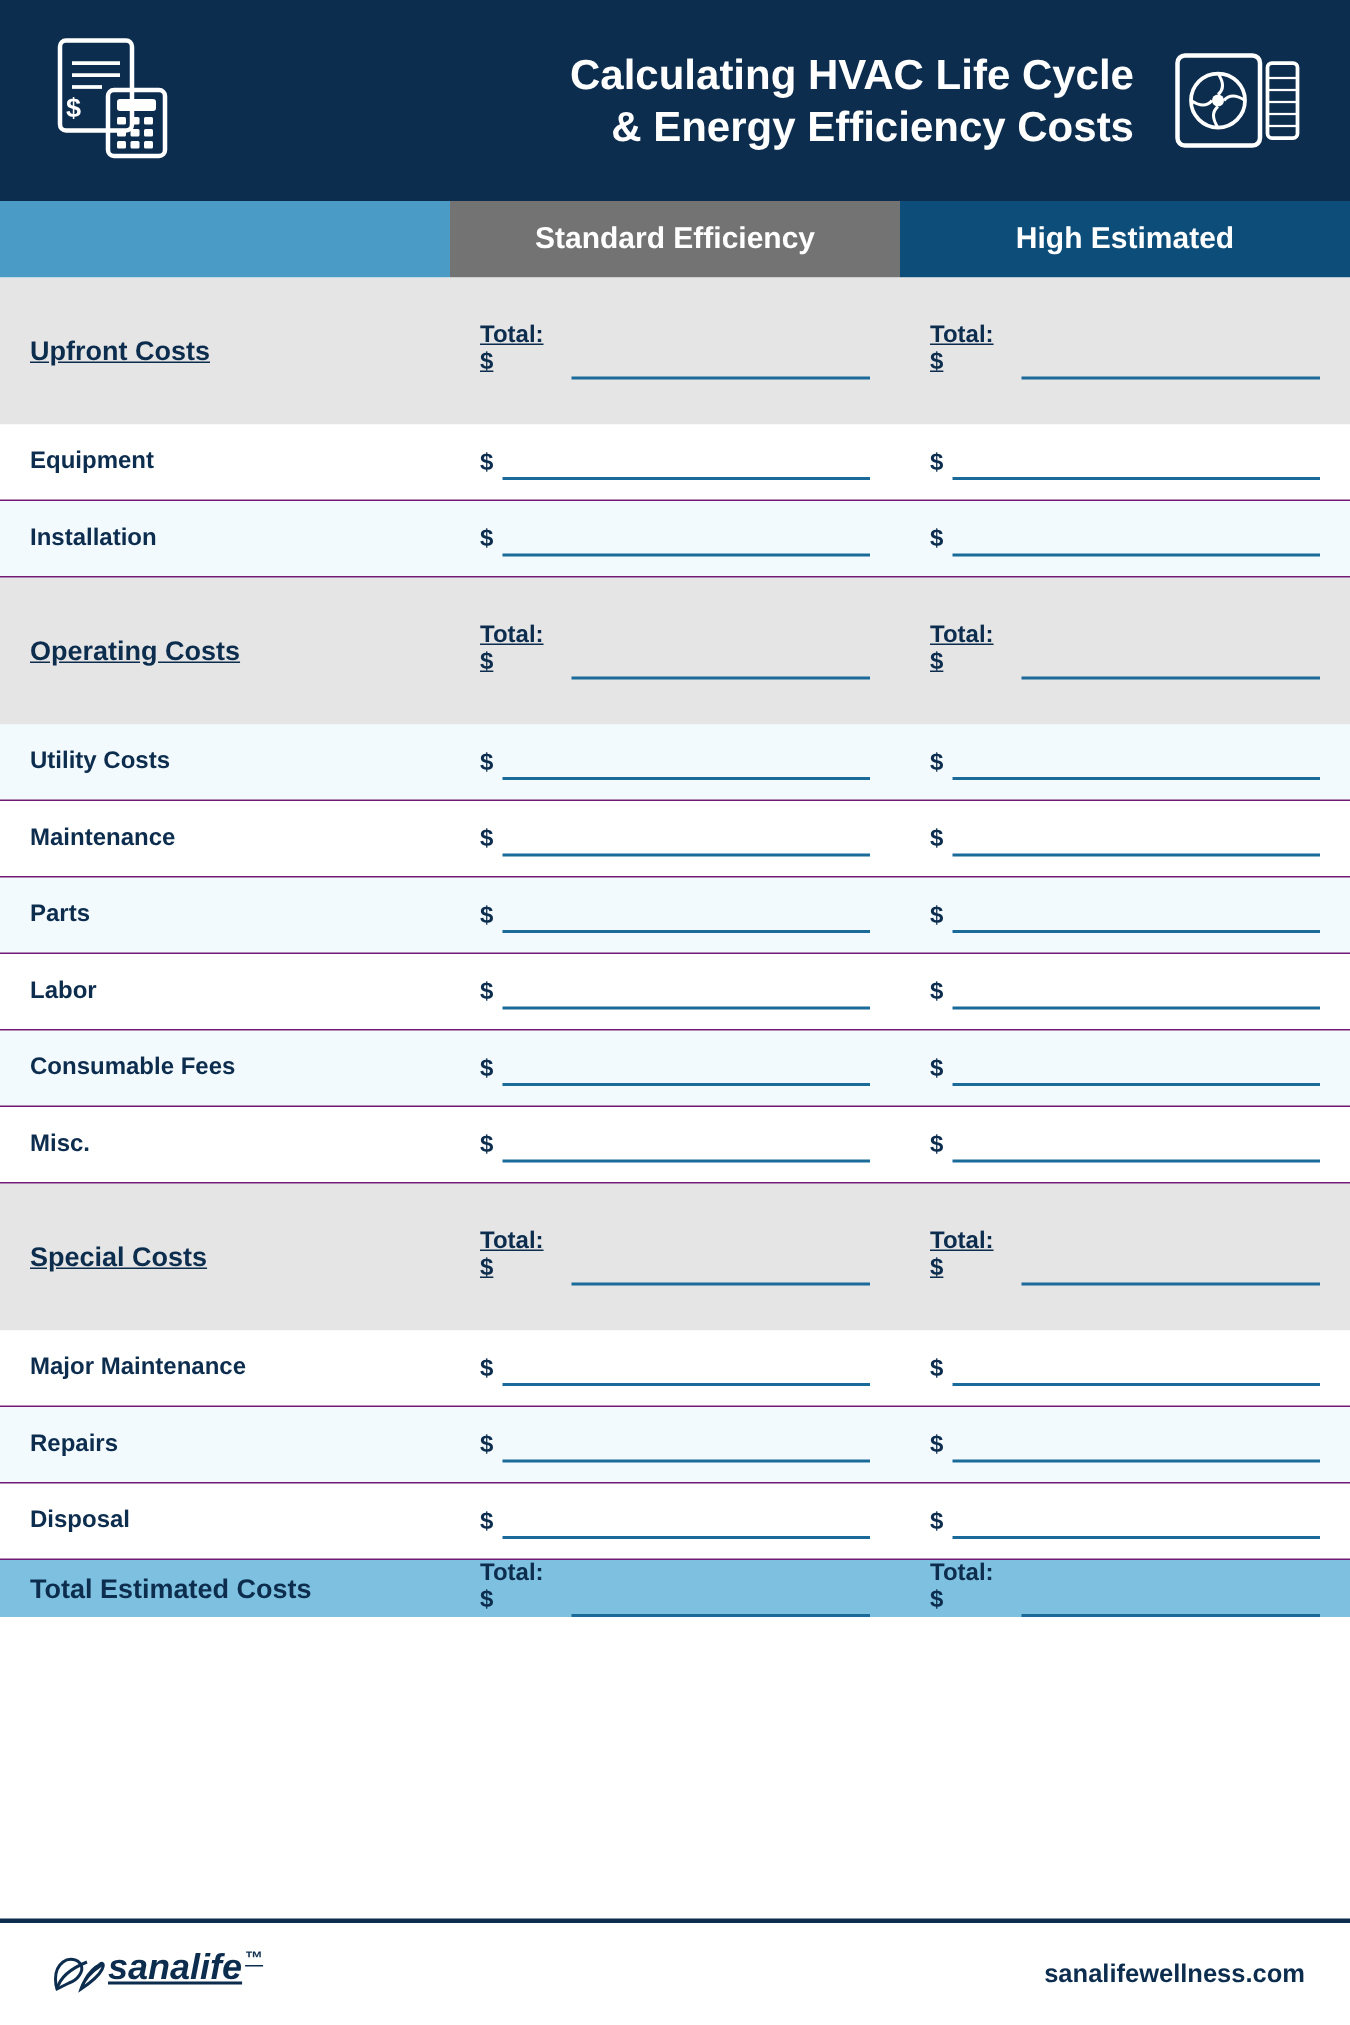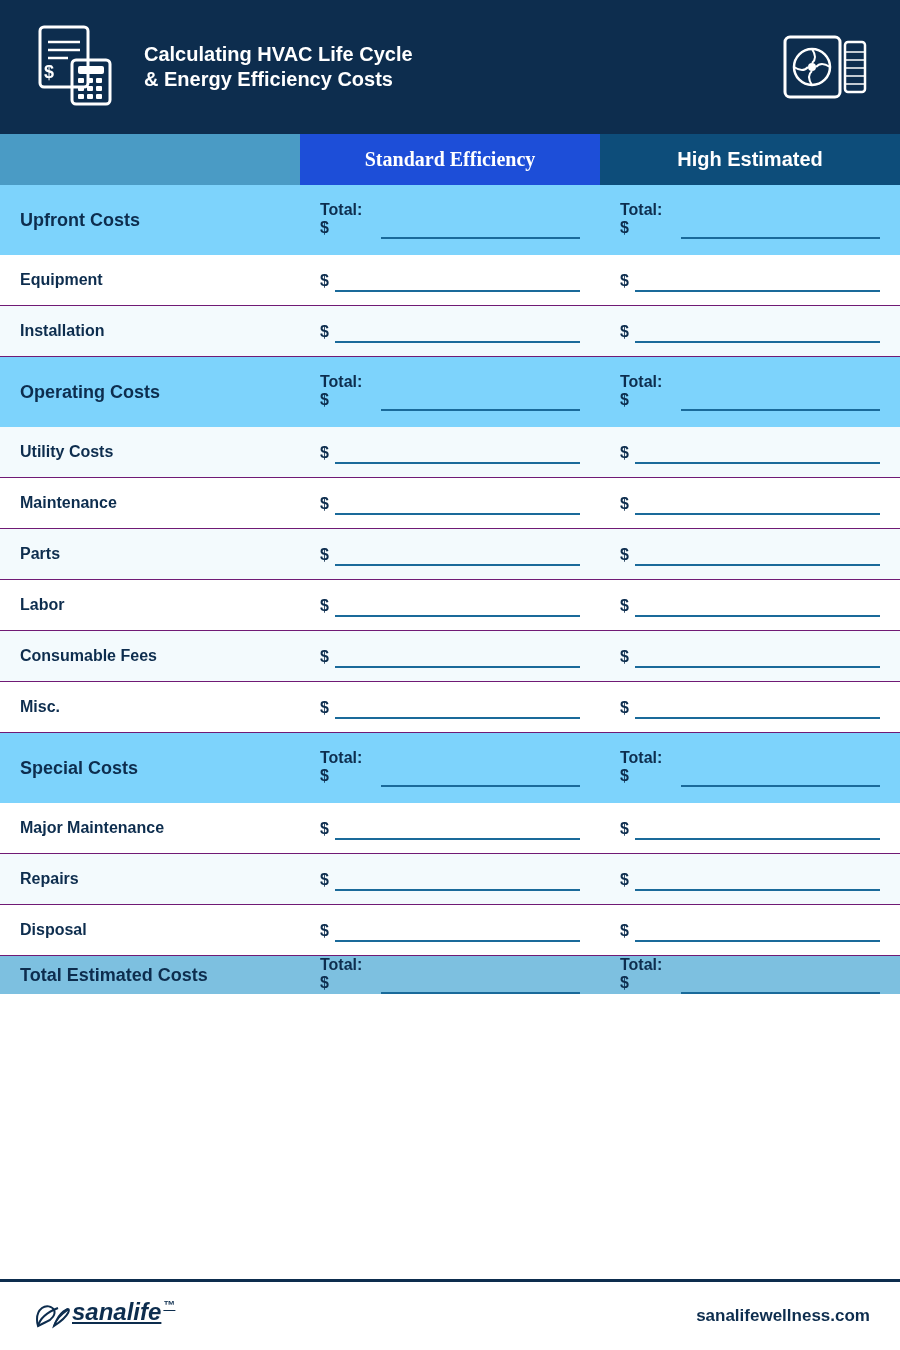--- a/index.html
+++ b/index.html
@@ -21,23 +21,23 @@
       padding: 22px 30px;
       gap: 24px;
     }
     .header-icon {
       width: 90px;
       height: 90px;
       flex-shrink: 0;
     }
     .header-title {
       color: #fff;
-      font-size: 20px;
+      font-size: 28px;
       font-weight: 900;
-      text-align: left;
+      text-align: right;
       line-height: 1.25;
       flex: 1;
     }
     .header-icon-right {
       width: 90px;
       height: 90px;
       flex-shrink: 0;
     }
 
     
@@ -56,37 +56,37 @@
       padding: 14px 20px;
       font-size: 20px;
       font-weight: 800;
       color: #fff;
     }
     .col-header-row th:first-child {
       background: #4a9bc5;
       width: 33.33%;
     }
     .col-header-row th:nth-child(2) {
-      background: #1d4ed8;
+      background: #737373;
       width: 33.33%;
-      font-family: Liberation Serif, serif;
     }
     .col-header-row th:nth-child(3) {
       background: #0d4d7a;
       width: 33.33%;
       text-align: center;
     }
 
     
     .section-row td {
-      background: #7dd3fc;
-      padding: 16px 20px;
+      background: #e5e5e5;
+      padding: 30px 20px;
       font-size: 18px;
       font-weight: 800;
       color: #0d2d4e;
+      text-decoration: underline;
     }
     .section-row td:first-child {
       font-weight: 800;
     }
     .section-row td.total-cell {
       font-size: 17px;
       font-weight: 700;
       color: #0d2d4e;
     }
 

